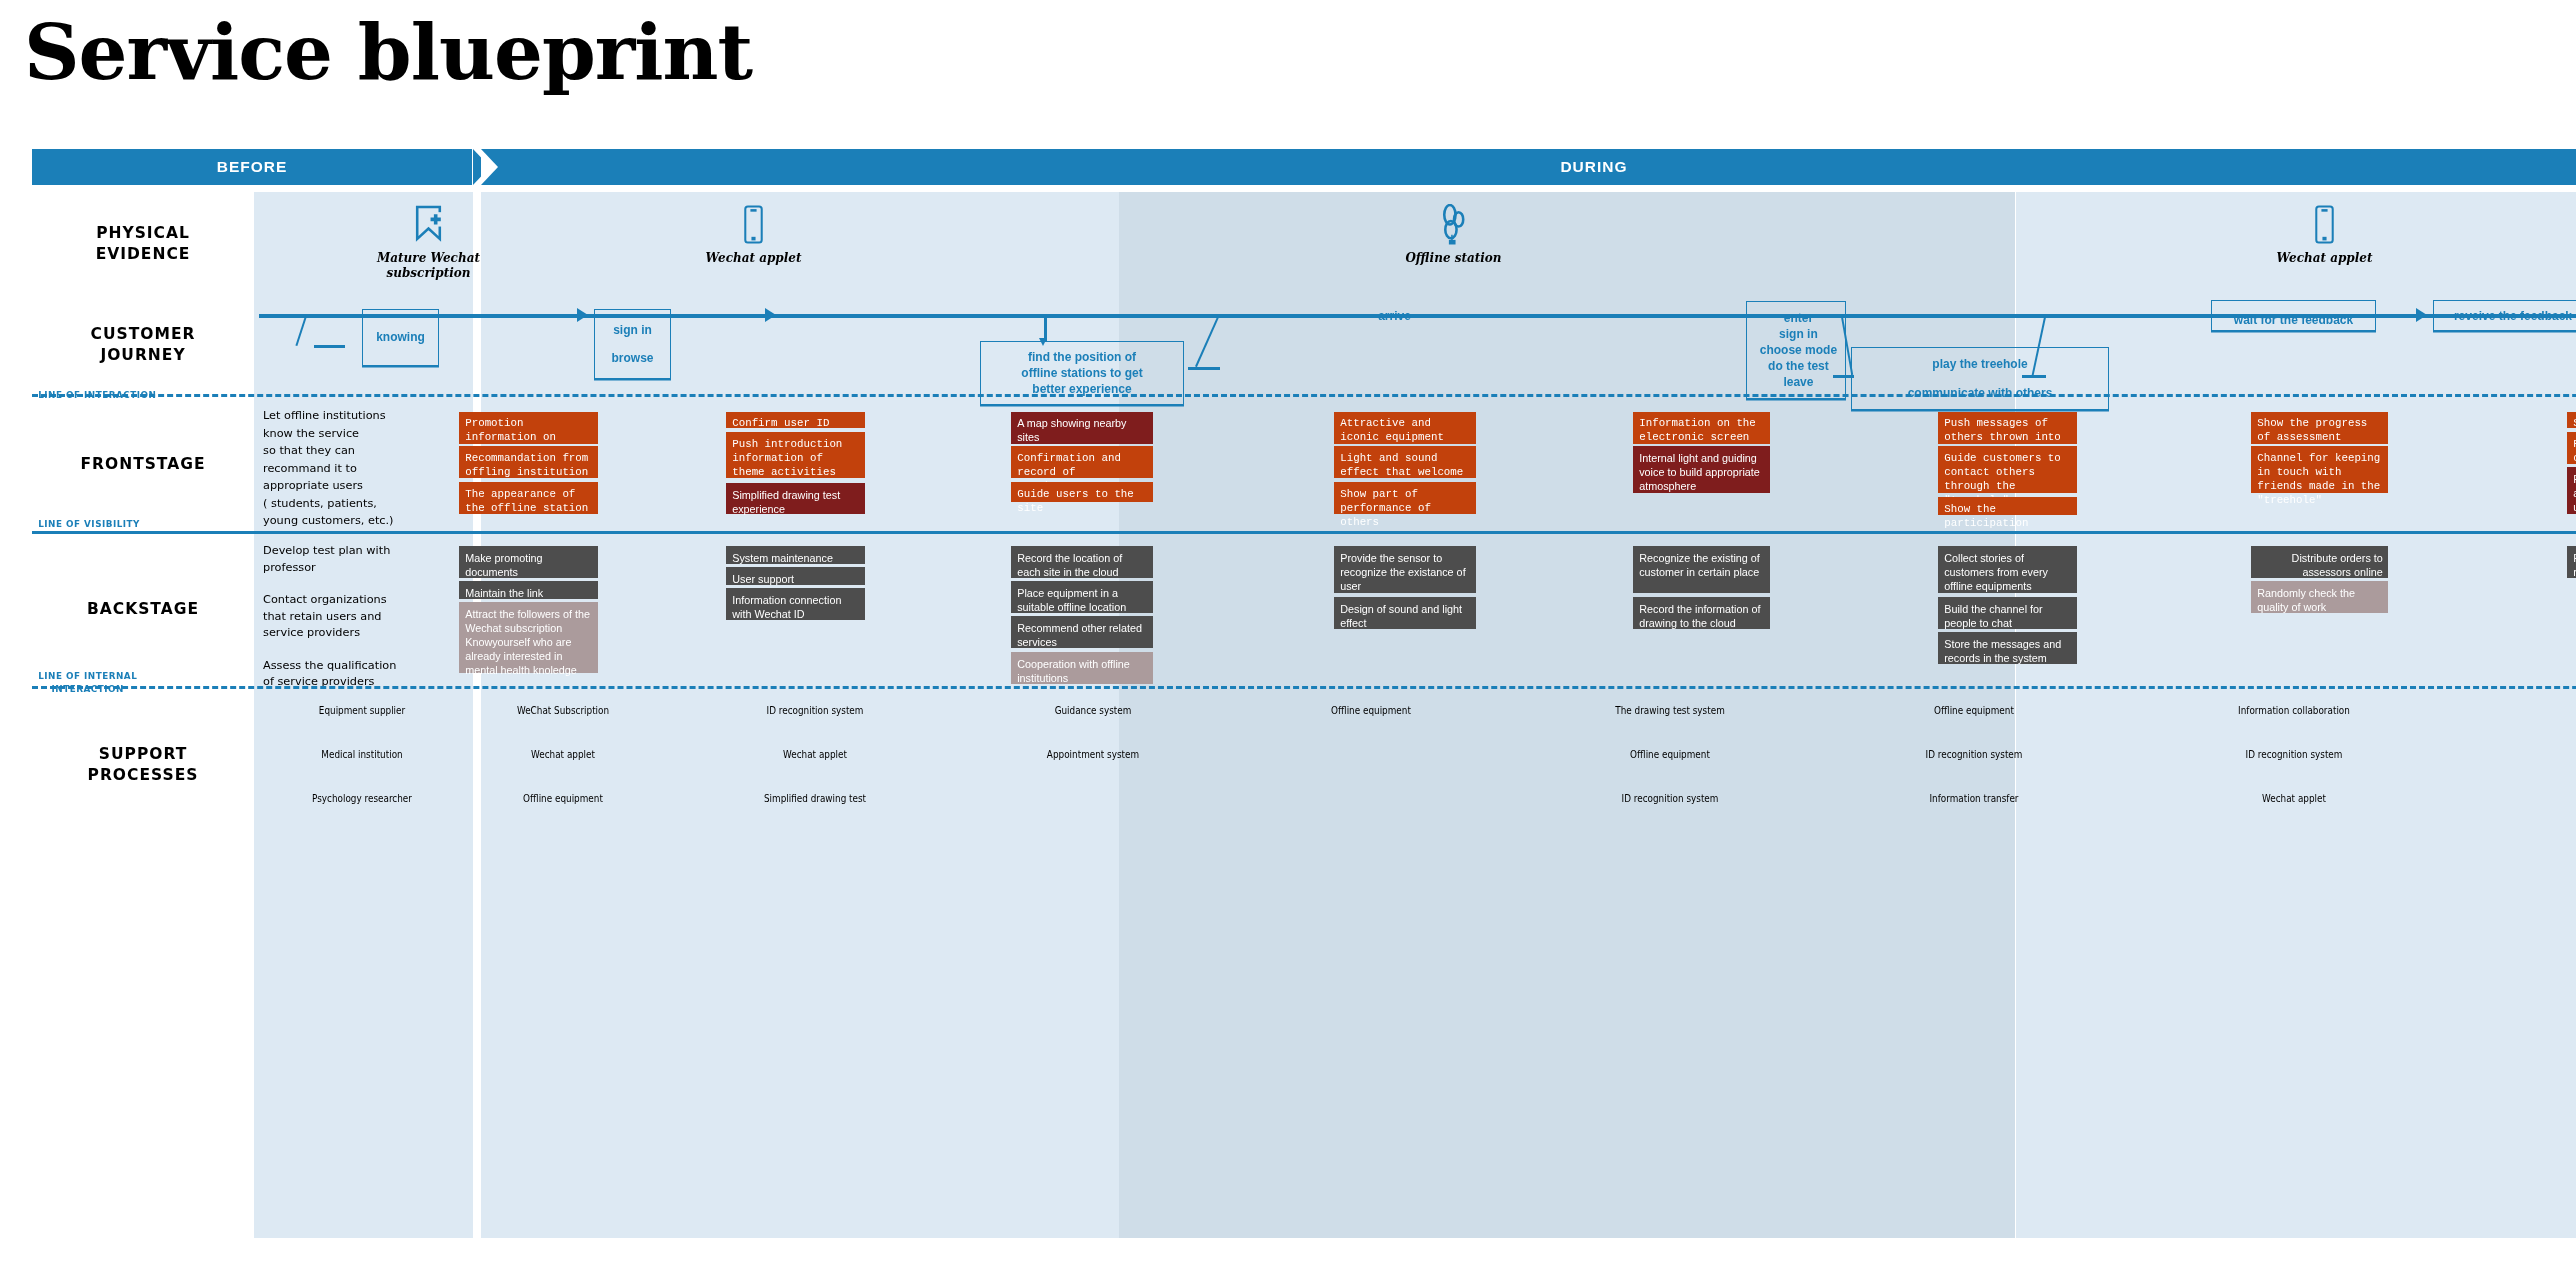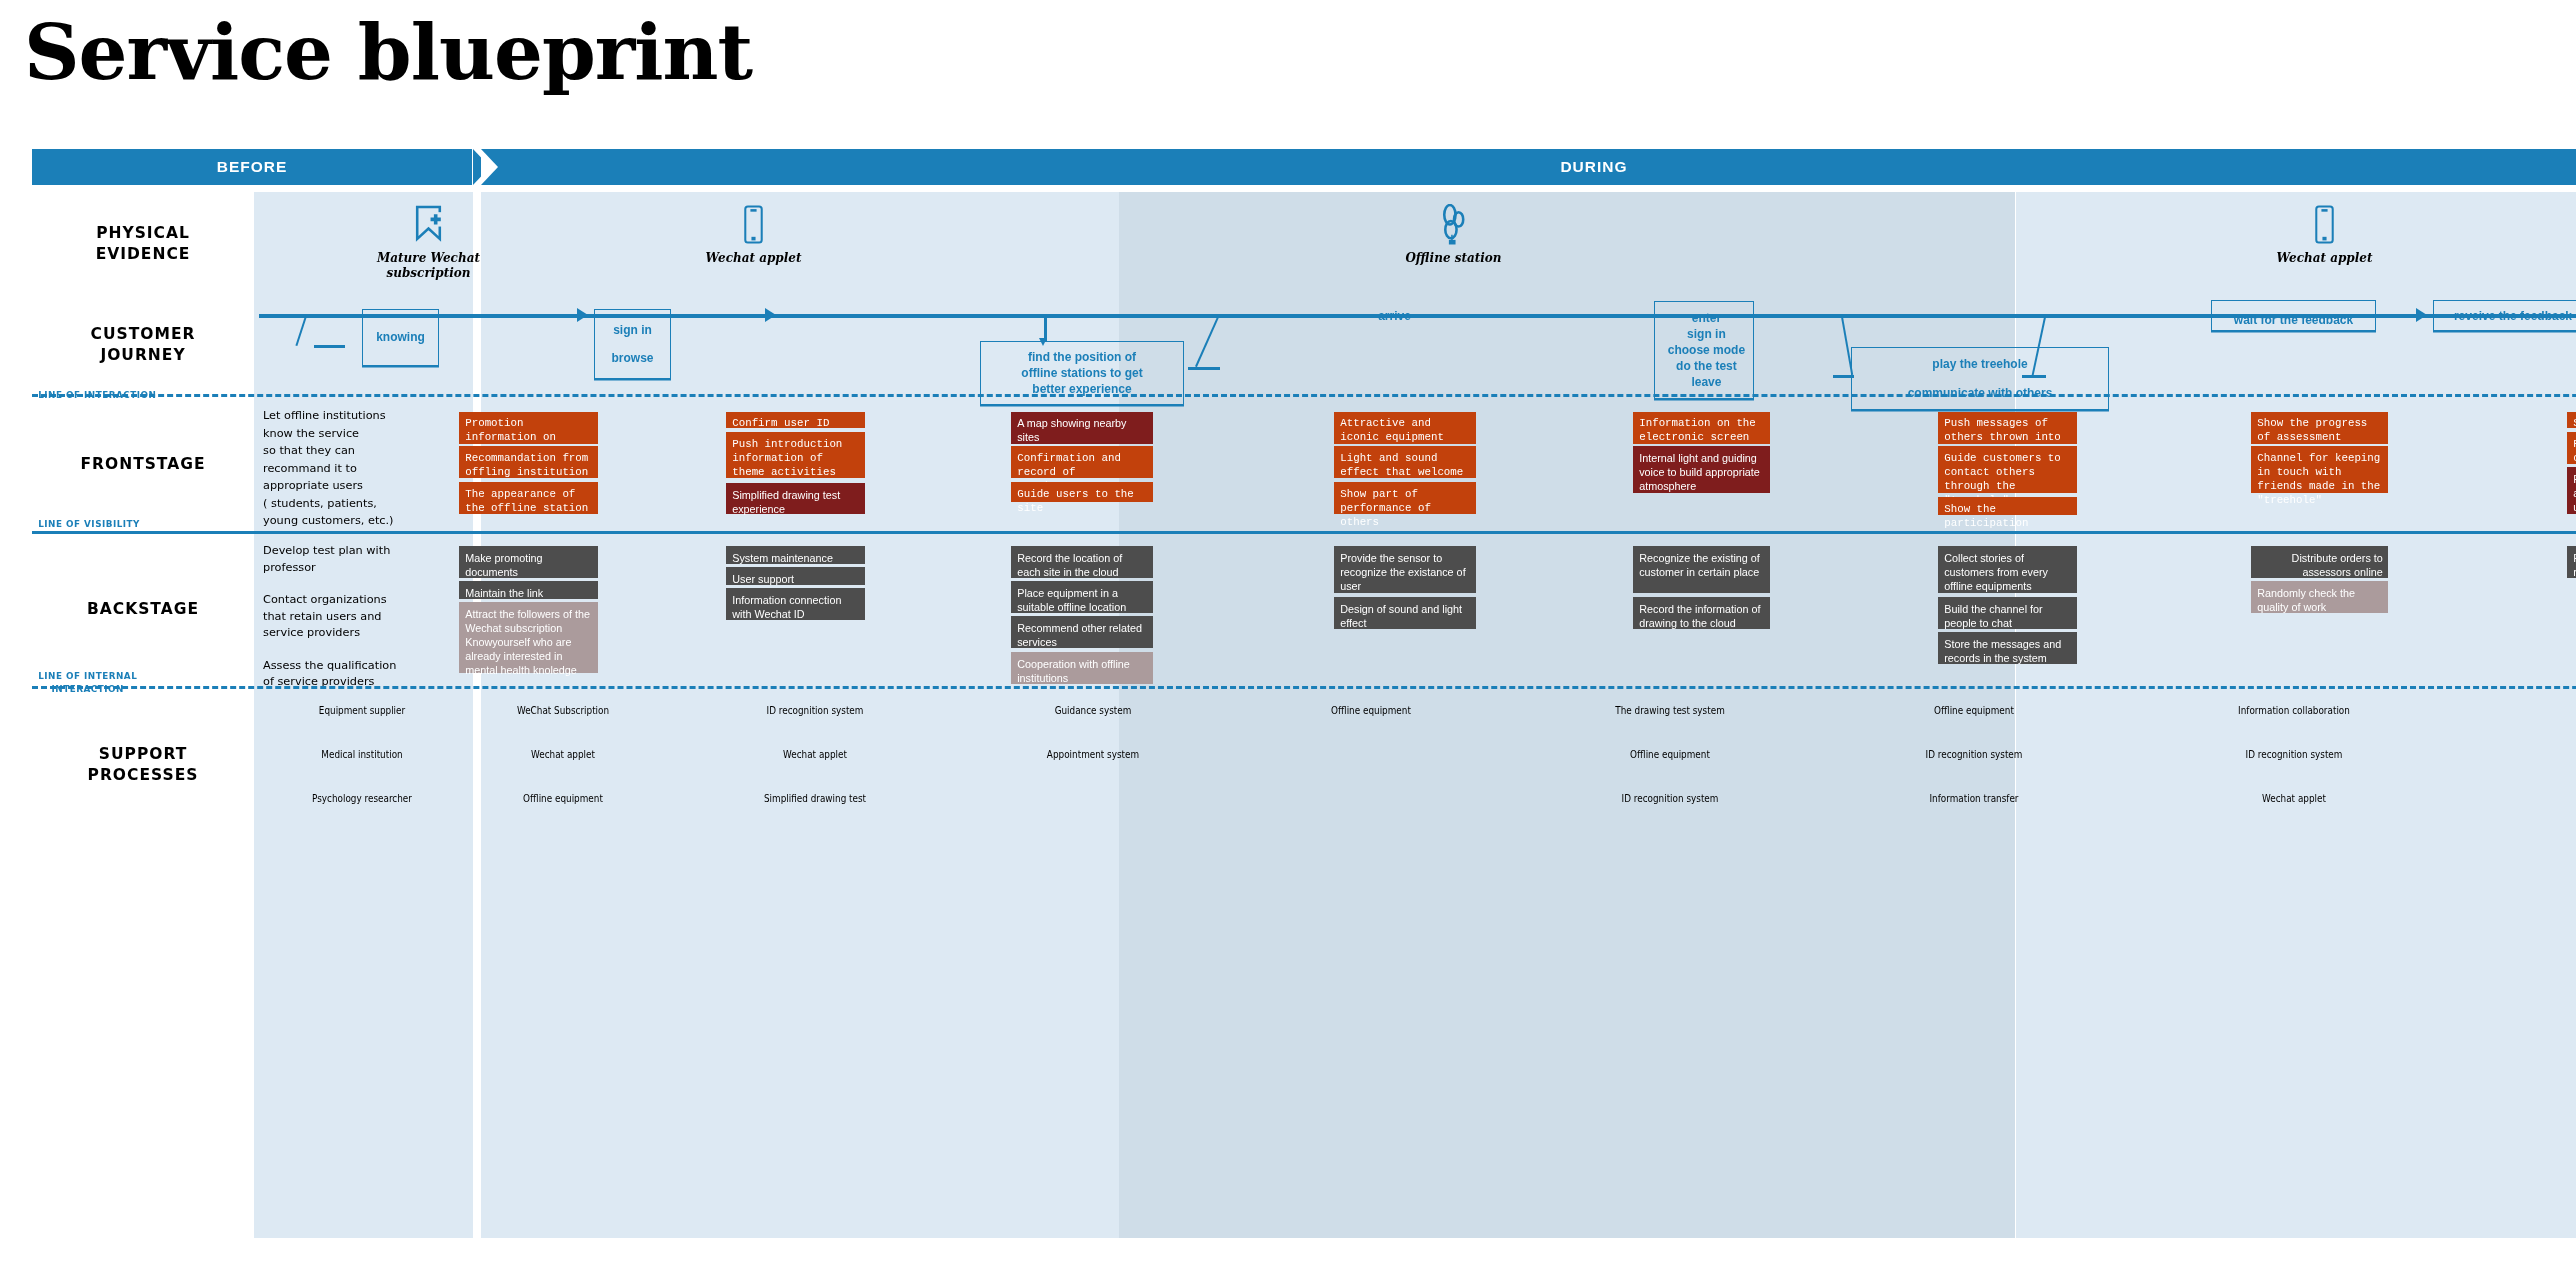--- a/index.html
+++ b/index.html
@@ -229,21 +229,21 @@
     <div class="cj-node" style="left:948px;top:46px;width:204px;height:64px;">
       <span>find the position of</span>
       <span>offline stations to get</span>
       <span>better experience</span>
     </div>
 
     <div class="cj-plain" style="left:1324px;top:13.4px;width:77px;">
       <span>arrive</span>
     </div>
 
-    <div class="cj-node" style="left:1622px;top:6.2px;width:100px;height:98px;padding-left:8px;">
+    <div class="cj-node" style="left:1714px;top:6.2px;width:100px;height:98px;padding-left:8px;">
       <span>enter</span>
       <span>sign in</span>
       <span>choose mode</span>
       <span>do the test</span>
       <span>leave</span>
     </div>
 
     <div class="cj-node" style="left:1819px;top:52px;width:258px;height:63px;">
       <span><span>play the treehole</span></span>
       <span style="margin-top:13.4px;">communicate with others</span>

